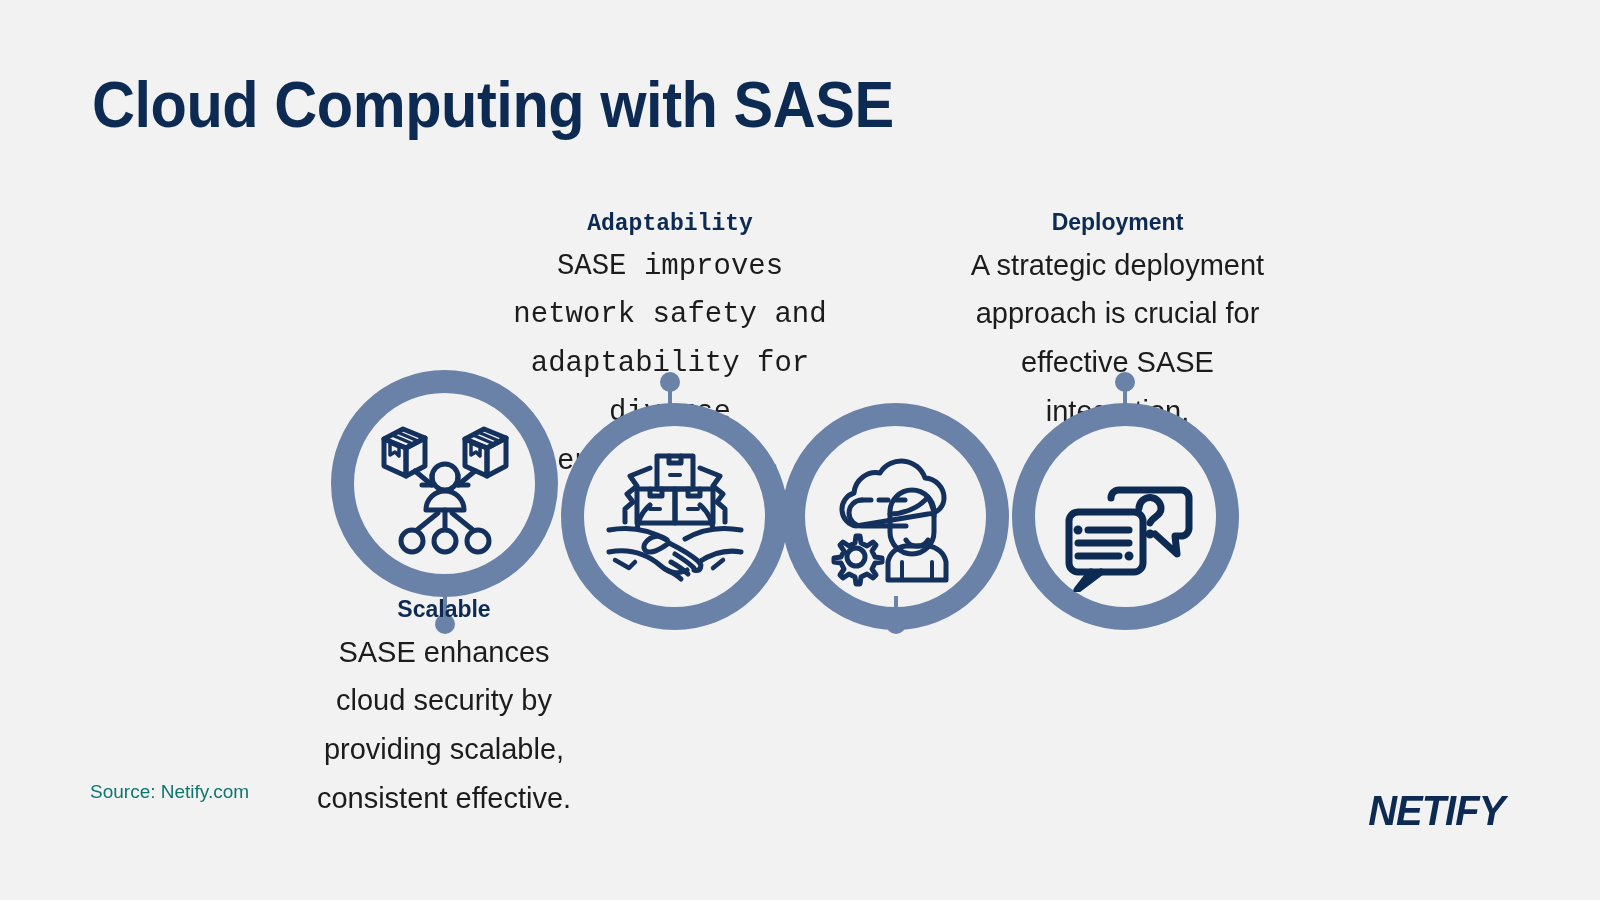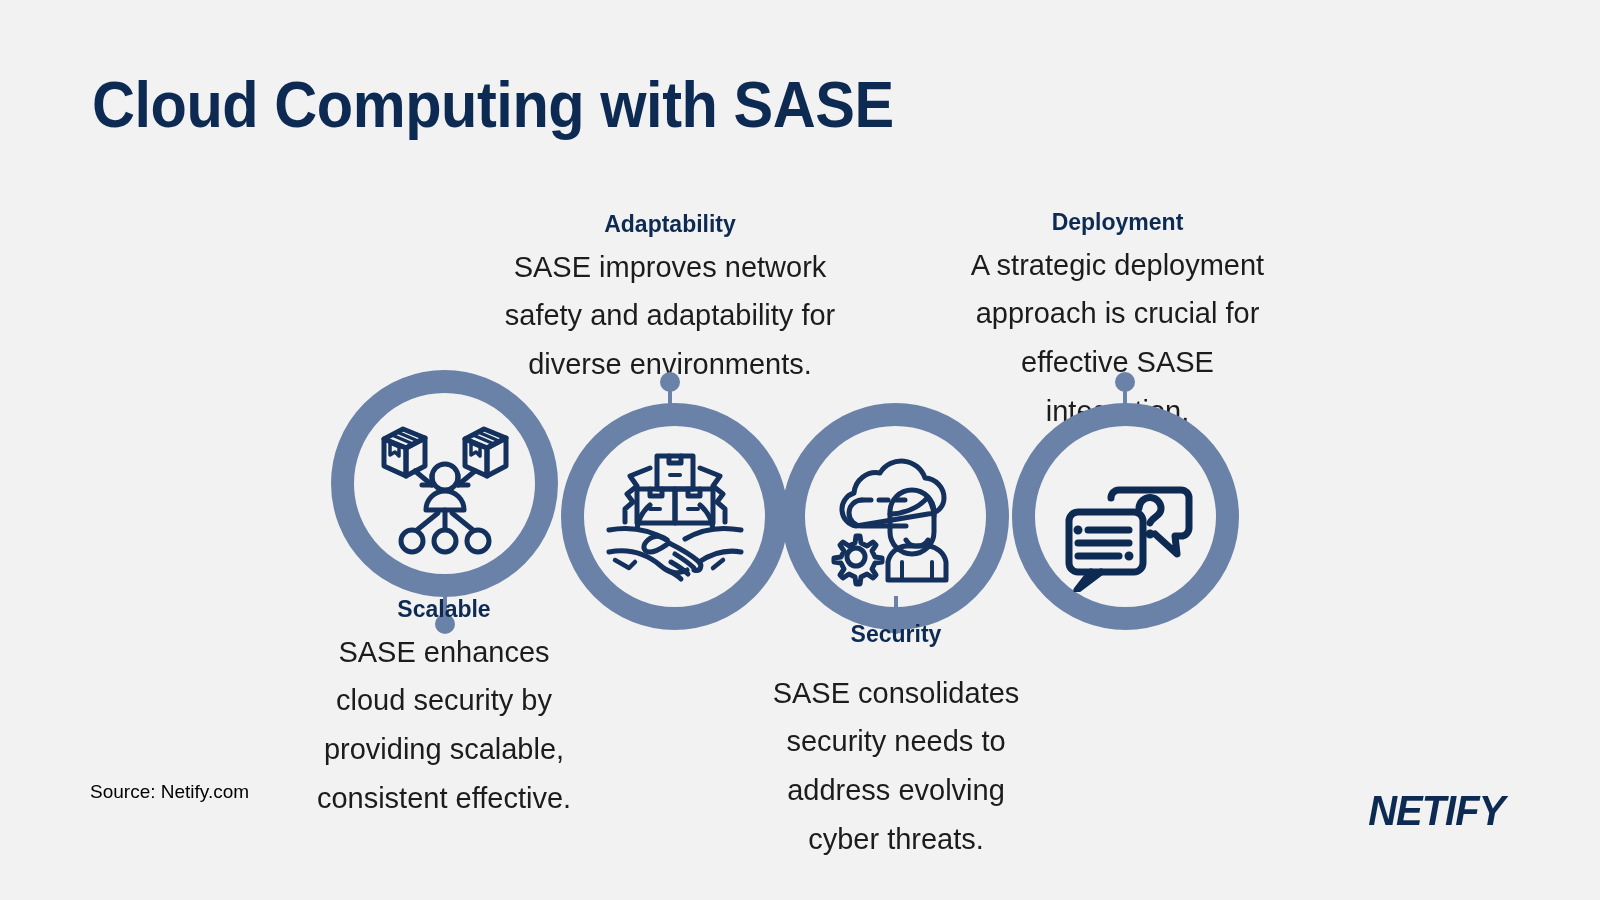--- a/index.html
+++ b/index.html
@@ -51,37 +51,37 @@
   .block .heading {
     font-size:23px; font-weight:bold; color:#0d2b52;
     line-height:1.25; margin-bottom:4px;
   }
   .block .body {
     font-size:29px; color:#1c1c1c; line-height:1.68;
   }
 
   
   #footer { position:absolute; left:90px; top:775px; }
-  #footer .line { font-size:19px; color:#000000; line-height:1.8; }
+  #footer .line { font-size:19px; color:#0f766e; line-height:1.8; }
 
   #brand-logo {
     position:absolute; right:96px; top:787px;
     font-size:42px; font-weight:bold; font-style:italic;
     color:#0d2b52; letter-spacing:-1px;
     transform:scaleX(0.95); transform-origin:right center;
   }
 </style>
 </head>
 <body>
 
 <div id="stage">
 
   <div id="page-title">Cloud Computing with SASE</div>
 
-  <div class="block" style="left:500px; top:210px; width:340px;">
+  <div class="block" style="left:500px; top:210px; width:340px;font-family:Liberation Mono, monospace;">
     <div class="heading">Adaptability</div>
     <div class="body">SASE improves network safety and adaptability for diverse environments.</div>
   </div>
 
   <div class="block" style="left:965px; top:188px; width:305px;margin-top:20px;">
     <div class="heading">Deployment</div>
     <div class="body">A strategic deployment approach is crucial for effective SASE integration.</div>
   </div>
 
   <div class="connector up" style="left:660px; top:368px; height:42px;">
@@ -217,24 +217,20 @@
   <div class="connector down" style="left:886px; top:596px; height:42px;">
     <div class="stem"></div>
     <div class="dot"></div>
   </div>
 
   <div class="block" style="left:300px; top:595px; width:288px;">
     <div class="heading">Scalable</div>
     <div class="body">SASE enhances cloud security by providing scalable, consistent effective.</div>
   </div>
 
-  <div class="block" style="left:748px; top:620px; width:296px;">
-    <div class="heading">Security</div>
-    <div class="body" style="margin-top:20px;">SASE consolidates security needs to address evolving cyber threats.</div>
-  </div>
 
   <div id="footer">
     <div class="line">Source: Netify.com</div>
   </div>
 
   <div id="brand-logo">NETIFY</div>
 
 </div>
 
 </body></html>

